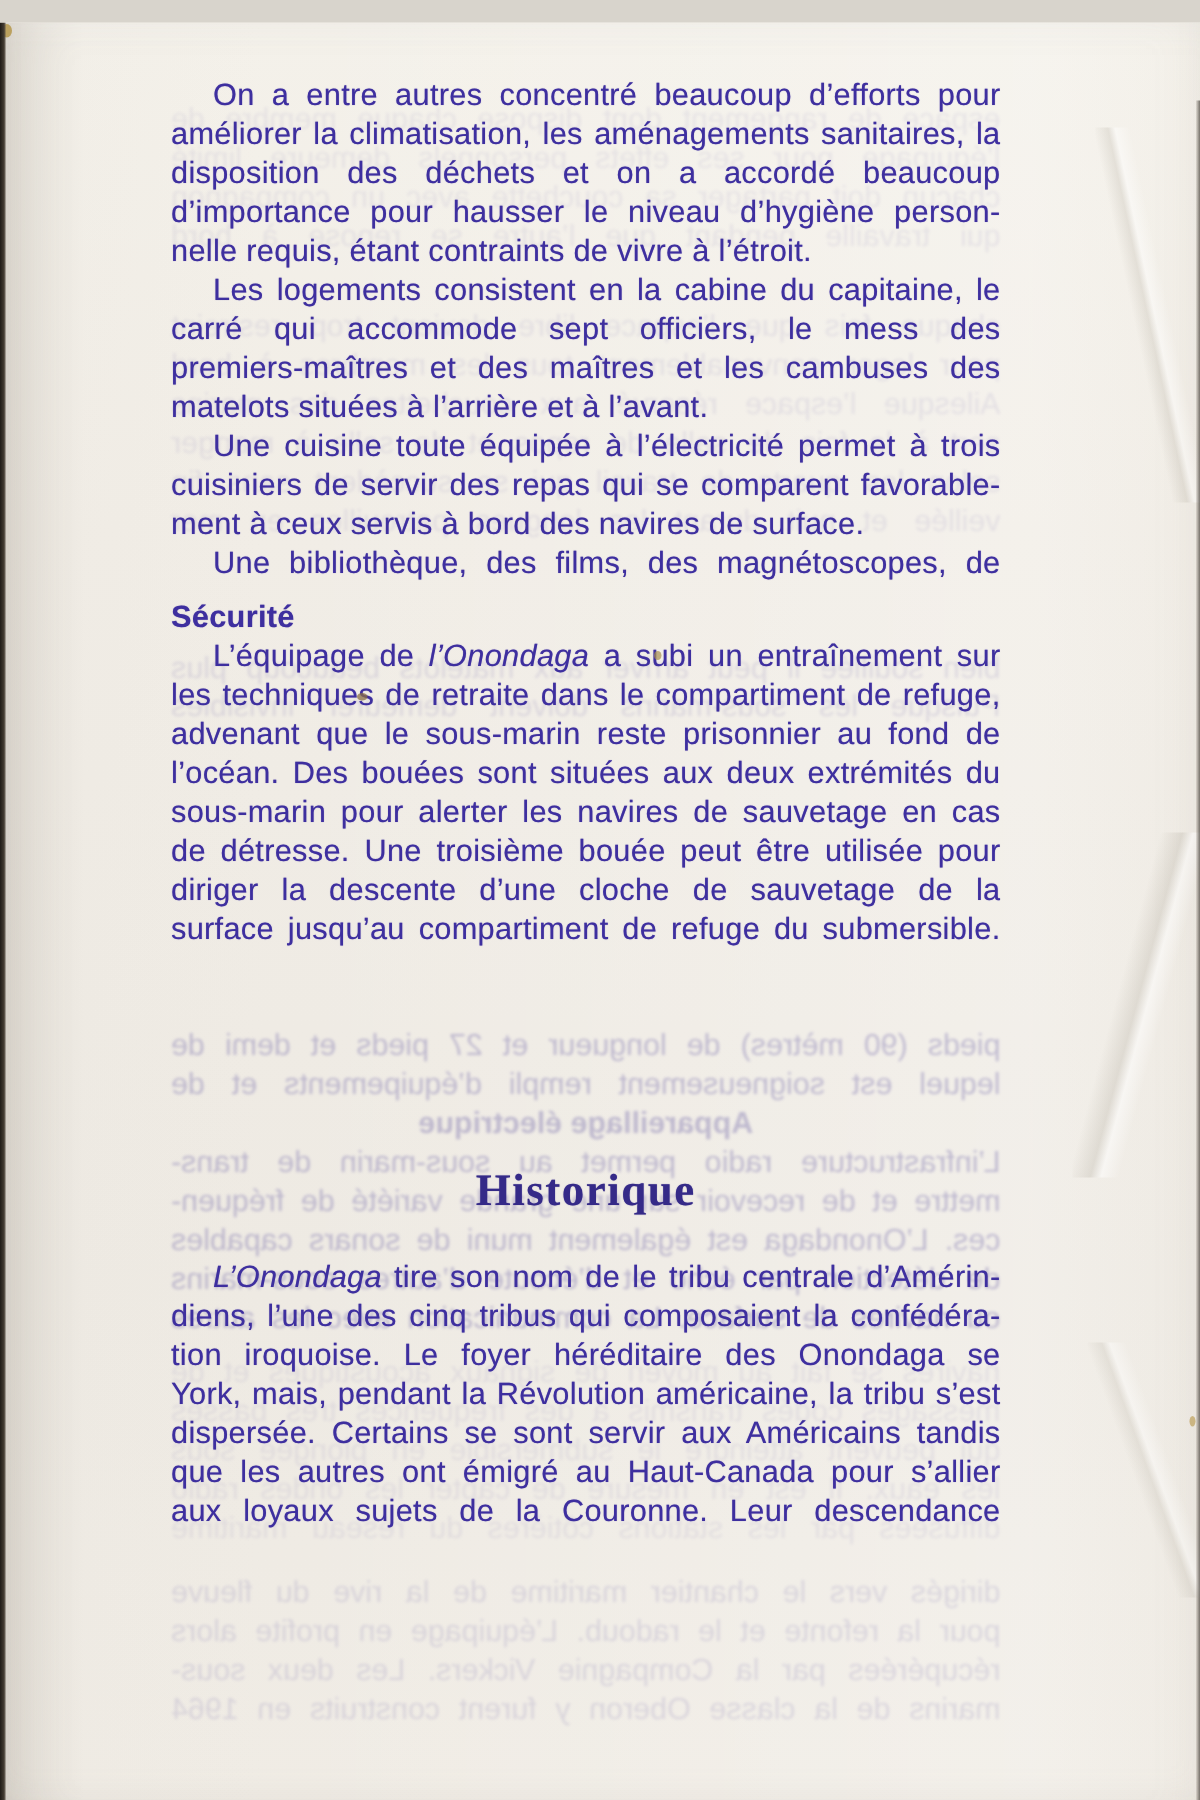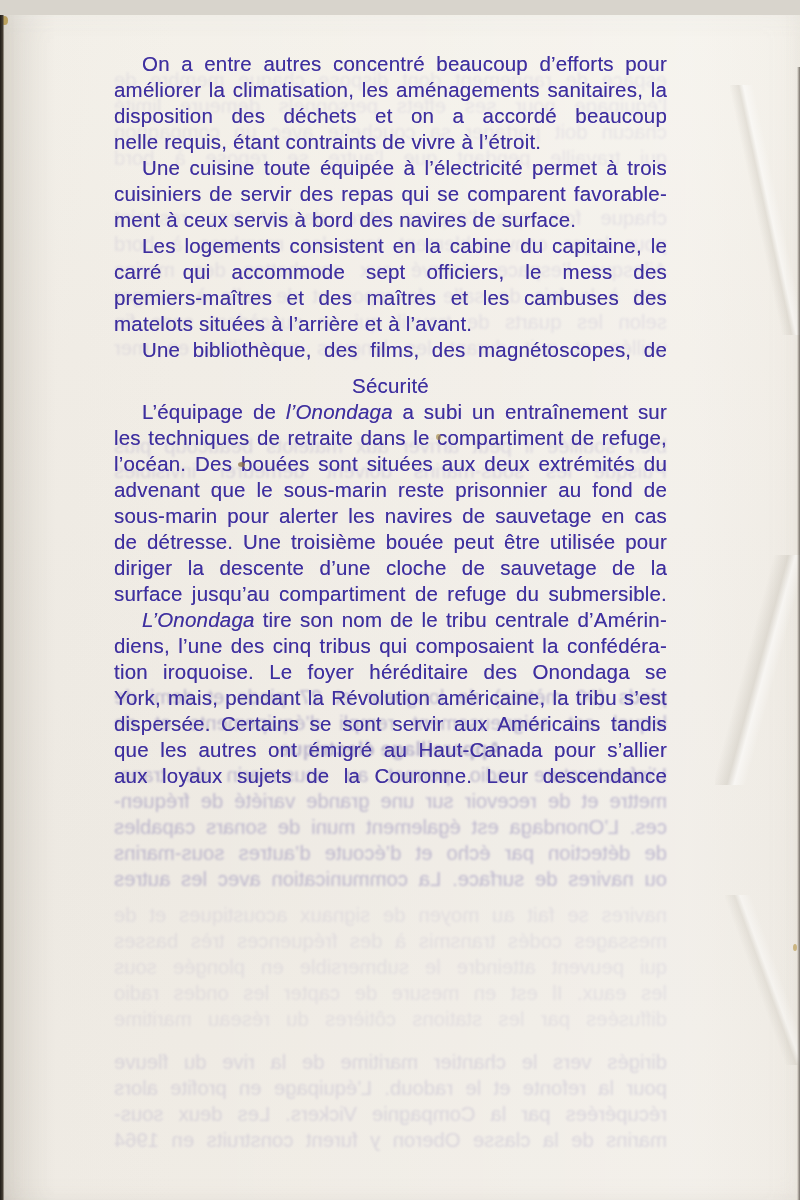--- a/index.html
+++ b/index.html
@@ -19,21 +19,21 @@
   
   .text-column{
     position:absolute;left:114px;top:36px;width:553px;
     color:#3e2f9f;font-size:20.5px;line-height:26px;letter-spacing:0.2px;
     text-shadow:0 0 0.6px rgba(62,47,159,0.55);
   }
   .para{margin:0;}
   .line{height:26px;overflow:hidden;text-align:left;white-space:normal;}
   .line.j{text-align:justify;text-align-last:justify;}
   .line.indent{padding-left:28px;}
-  .h-sec{margin-top:10px;height:26px;font-weight:400;text-align:center;}
+  .h-sec{margin-top:10px;height:26px;font-weight:700;}
   .h-center{
     margin-top:143px;margin-bottom:27px;height:36px;
     font-family:"Liberation Serif",serif;font-weight:700;font-size:30px;line-height:36px;
     text-align:center;color:#352a88;letter-spacing:1px;
     text-shadow:0 0 0.7px rgba(53,42,136,0.6);
   }
   
   .bleed-layer{position:absolute;inset:0;}
   .bleed-line{
     position:absolute;left:114px;width:553px;height:26px;overflow:hidden;
@@ -102,47 +102,49 @@
 
   <div class="crease c1"></div>
   <div class="crease c2"></div>
   <div class="crease c3"></div>
 
   <div class="text-column">
       <div class="para">
         <div class="line j indent">On a entre autres concentré beaucoup d’efforts pour</div>
         <div class="line j">améliorer la climatisation, les aménagements sanitaires, la</div>
         <div class="line j">disposition des déchets et on a accordé beaucoup</div>
+        <div class="line j">d’importance pour hausser le niveau d’hygiène person-</div>
         <div class="line">nelle requis, étant contraints de vivre à l’étroit.</div>
-      </div>
-      <div class="para">
-        <div class="line j indent">Une cuisine toute équipée à l’électricité permet à trois</div>
-        <div class="line j">cuisiniers de servir des repas qui se comparent favorable-</div>
-        <div class="line">ment à ceux servis à bord des navires de surface.</div>
       </div>
       <div class="para">
         <div class="line j indent">Les logements consistent en la cabine du capitaine, le</div>
         <div class="line j">carré qui accommode sept officiers, le mess des</div>
         <div class="line j">premiers-maîtres et des maîtres et les cambuses des</div>
         <div class="line">matelots situées à l’arrière et à l’avant.</div>
       </div>
       <div class="para">
+        <div class="line j indent">Une cuisine toute équipée à l’électricité permet à trois</div>
+        <div class="line j">cuisiniers de servir des repas qui se comparent favorable-</div>
+        <div class="line">ment à ceux servis à bord des navires de surface.</div>
+      </div>
+      <div class="para">
         <div class="line j indent">Une bibliothèque, des films, des magnétoscopes, de</div>
       </div>
       <div class="h-sec">Sécurité</div>
       <div class="para">
         <div class="line j indent">L’équipage de <i>l’Onondaga</i> a subi un entraînement sur</div>
         <div class="line j">les techniques de retraite dans le compartiment de refuge,</div>
+        <div class="line j">advenant que le sous-marin reste prisonnier au fond de</div>
         <div class="line j">l’océan. Des bouées sont situées aux deux extrémités du</div>
-        <div class="line j">advenant que le sous-marin reste prisonnier au fond de</div>
         <div class="line j">sous-marin pour alerter les navires de sauvetage en cas</div>
         <div class="line j">de détresse. Une troisième bouée peut être utilisée pour</div>
         <div class="line j">diriger la descente d’une cloche de sauvetage de la</div>
         <div class="line j">surface jusqu’au compartiment de refuge du submersible.</div>
       </div>
+      <div class="h-center">Historique</div>
       <div class="para">
         <div class="line j indent"><i>L’Onondaga</i> tire son nom de le tribu centrale d’Amérin-</div>
         <div class="line j">diens, l’une des cinq tribus qui composaient la confédéra-</div>
         <div class="line j">tion iroquoise. Le foyer héréditaire des Onondaga se</div>
         <div class="line j">York, mais, pendant la Révolution américaine, la tribu s’est</div>
         <div class="line j">dispersée. Certains se sont servir aux Américains tandis</div>
         <div class="line j">que les autres ont émigré au Haut-Canada pour s’allier</div>
         <div class="line j">aux loyaux sujets de la Couronne. Leur descendance</div>
       </div>
     </div>

